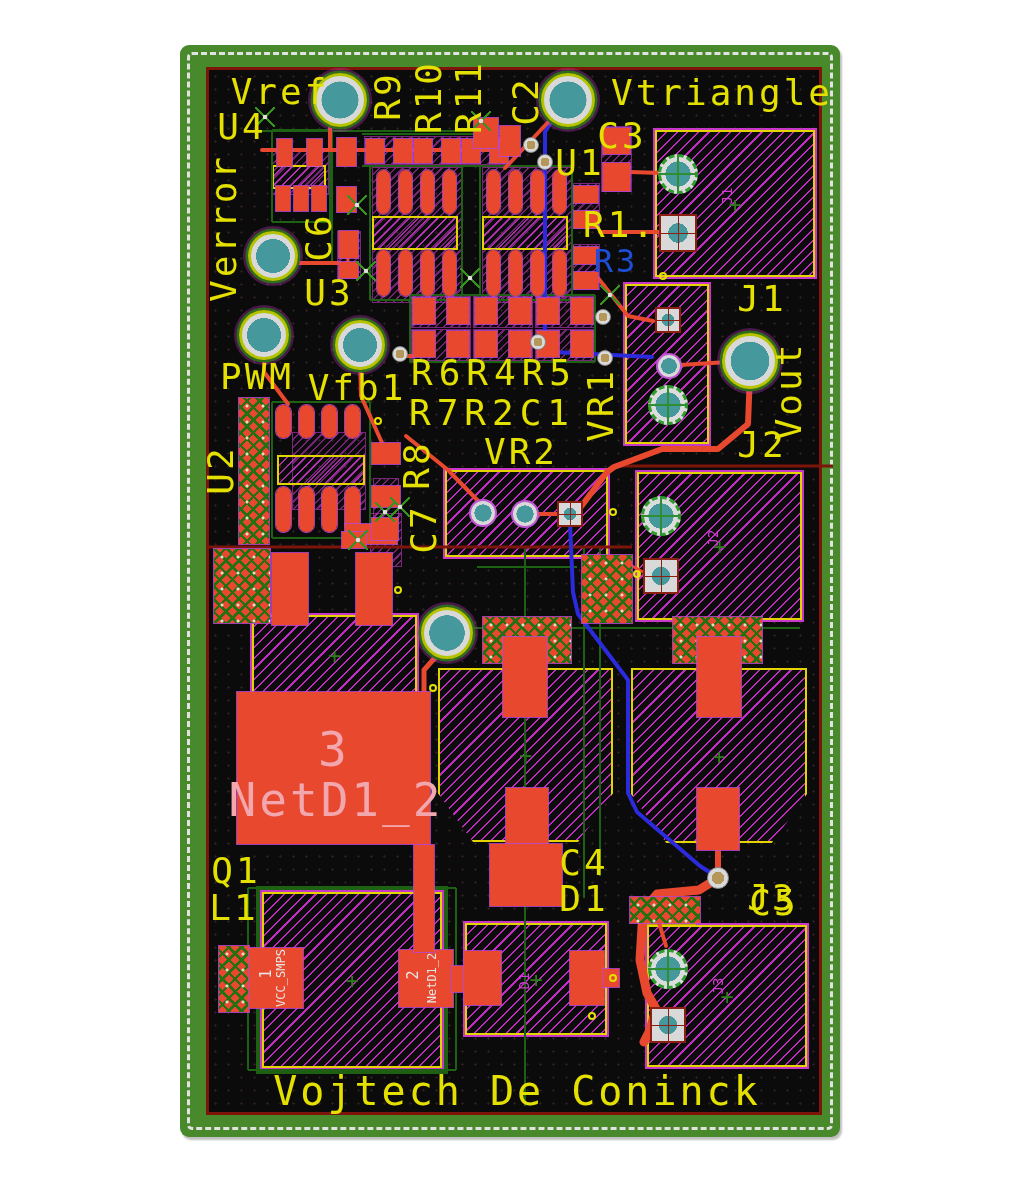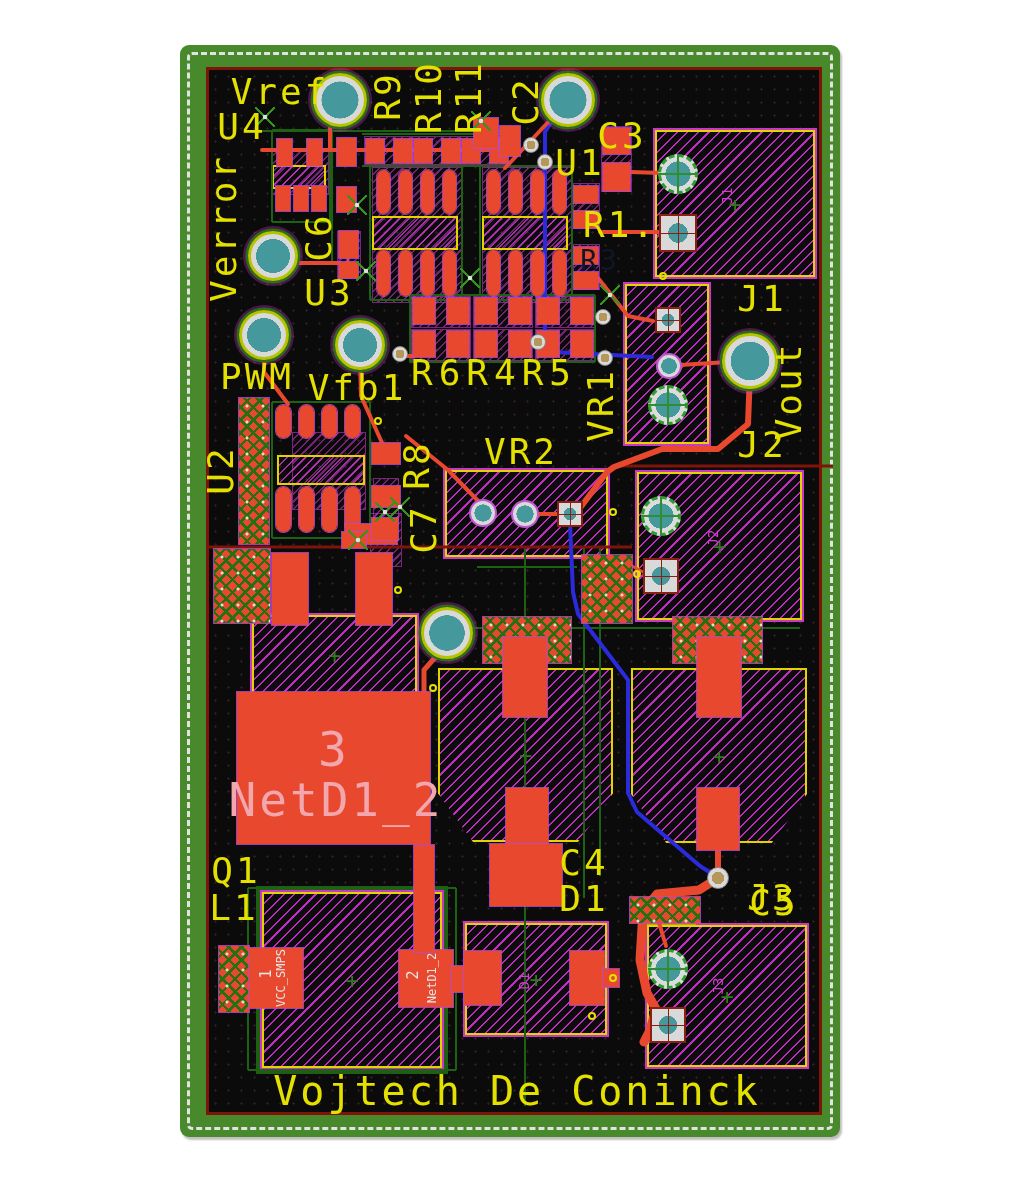--- a/index.html
+++ b/index.html
@@ -286,30 +286,32 @@
     <div class="dot" style="left: 633px; top: 570px; width: 8px; height: 8px;"></div>
     <div class="dot" style="left: 429px; top: 684px; width: 8px; height: 8px;"></div>
     <div class="lbl" style="left: 280px; top: 92px; color: rgb(228, 224, 0); font-size: 36px; letter-spacing: 3px;">Vref</div>
     <div class="lbl" style="left: 242px; top: 127px; color: rgb(228, 224, 0); font-size: 36px; letter-spacing: 3px;">U4</div>
     <div class="lbl v" style="left: 224px; top: 228px; color: rgb(228, 224, 0); font-size: 36px; letter-spacing: 3px;">Verror</div>
     <div class="lbl v" style="left: 319px; top: 237px; color: rgb(228, 224, 0); font-size: 36px; letter-spacing: 3px;">C6</div>
     <div class="lbl v" style="left: 388px; top: 96px; color: rgb(228, 224, 0); font-size: 36px; letter-spacing: 3px;">R9</div>
     <div class="lbl v" style="left: 429px; top: 97px; color: rgb(228, 224, 0); font-size: 36px; letter-spacing: 3px;">R10</div>
     <div class="lbl v" style="left: 469px; top: 97px; color: rgb(228, 224, 0); font-size: 36px; letter-spacing: 3px;">R11</div>
     <div class="lbl v" style="left: 526px; top: 101px; color: rgb(228, 224, 0); font-size: 36px; letter-spacing: 3px;">C2</div>
+    <div class="lbl" style="left: 722px; top: 93px; color: rgb(228, 224, 0); font-size: 36px; letter-spacing: 3px;">Vtriangle</div>
     <div class="lbl" style="left: 622px; top: 136px; color: rgb(228, 224, 0); font-size: 36px; letter-spacing: 3px;">C3</div>
     <div class="lbl" style="left: 580px; top: 163px; color: rgb(228, 224, 0); font-size: 36px; letter-spacing: 3px;">U1</div>
     <div class="lbl" style="left: 620px; top: 225px; color: rgb(228, 224, 0); font-size: 36px; letter-spacing: 3px;">R1.</div>
-    <div class="lbl" style="left: 600px; top: 261px; color: #0f172a; font-size: 28px; letter-spacing: 3px;">R3</div>
+    <div class="lbl" style="left: 616px; top: 261px; color: #1d4ed8; font-size: 32px; letter-spacing: 3px;">R3</div>
     <div class="lbl" style="left: 762px; top: 299px; color: rgb(228, 224, 0); font-size: 36px; letter-spacing: 3px;">J1</div>
     <div class="lbl v" style="left: 789px; top: 391px; color: rgb(228, 224, 0); font-size: 36px; letter-spacing: 3px;">Vout</div>
     <div class="lbl" style="left: 329px; top: 293px; color: rgb(228, 224, 0); font-size: 36px; letter-spacing: 3px;">U3</div>
     <div class="lbl" style="left: 257px; top: 377px; color: rgb(228, 224, 0); font-size: 36px; letter-spacing: 3px;">PWM</div>
     <div class="lbl" style="left: 357px; top: 388px; color: rgb(228, 224, 0); font-size: 36px; letter-spacing: 3px;">Vfb1</div>
     <div class="lbl" style="left: 494px; top: 373px; color: rgb(228, 224, 0); font-size: 36px; letter-spacing: 6px;">R6R4R5</div>
+    <div class="lbl" style="left: 492px; top: 413px; color: rgb(228, 224, 0); font-size: 36px; letter-spacing: 6px;">R7R2C1</div>
     <div class="lbl v" style="left: 601px; top: 405px; color: rgb(228, 224, 0); font-size: 36px; letter-spacing: 3px;">VR1</div>
     <div class="lbl" style="left: 521px; top: 452px; color: rgb(228, 224, 0); font-size: 36px; letter-spacing: 3px;">VR2</div>
     <div class="lbl v" style="left: 417px; top: 465px; color: rgb(228, 224, 0); font-size: 36px; letter-spacing: 3px;">R8</div>
     <div class="lbl v" style="left: 221px; top: 470px; color: rgb(228, 224, 0); font-size: 36px; letter-spacing: 3px;">U2</div>
     <div class="lbl v" style="left: 424px; top: 529px; color: rgb(228, 224, 0); font-size: 36px; letter-spacing: 3px;">C7</div>
     <div class="lbl" style="left: 762px; top: 445px; color: rgb(228, 224, 0); font-size: 36px; letter-spacing: 3px;">J2</div>
     <div class="lbl" style="left: 236px; top: 871px; color: rgb(228, 224, 0); font-size: 36px; letter-spacing: 3px;">Q1</div>
     <div class="lbl" style="left: 234px; top: 908px; color: rgb(228, 224, 0); font-size: 36px; letter-spacing: 3px;">L1</div>
     <div class="lbl" style="left: 584px; top: 863px; color: rgb(228, 224, 0); font-size: 36px; letter-spacing: 3px;">C4</div>
     <div class="lbl" style="left: 584px; top: 899px; color: rgb(228, 224, 0); font-size: 36px; letter-spacing: 3px;">D1</div>

